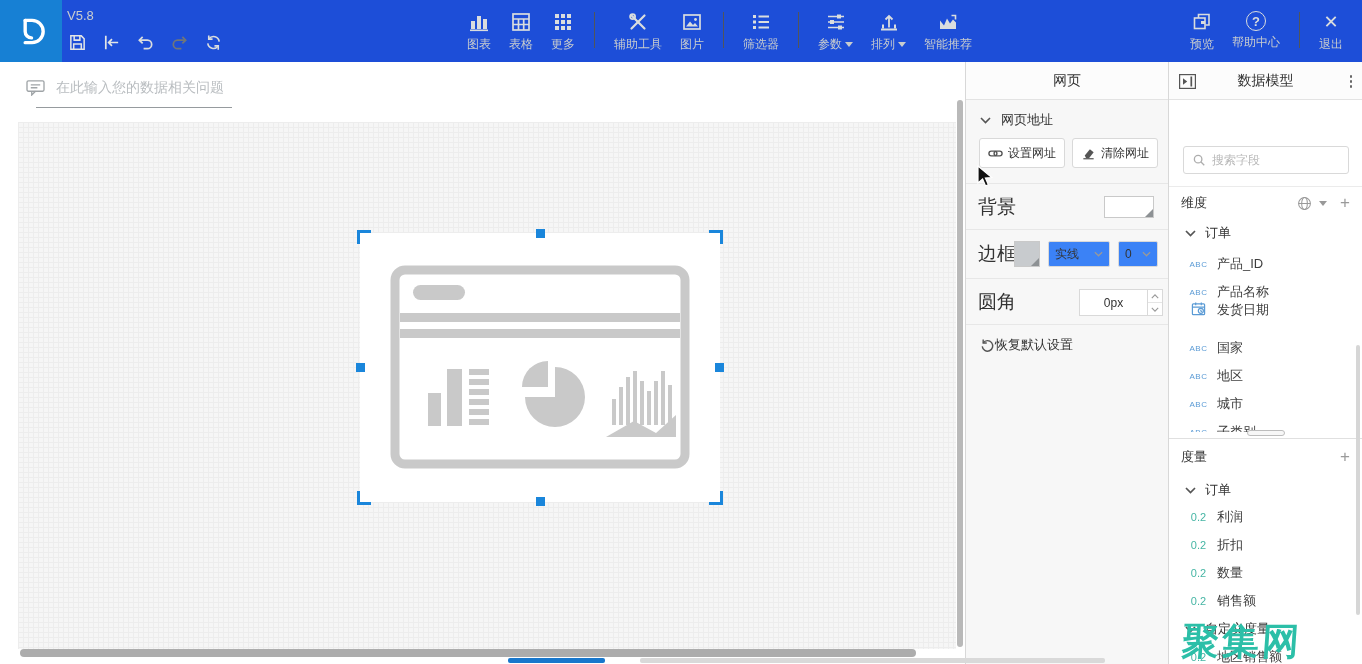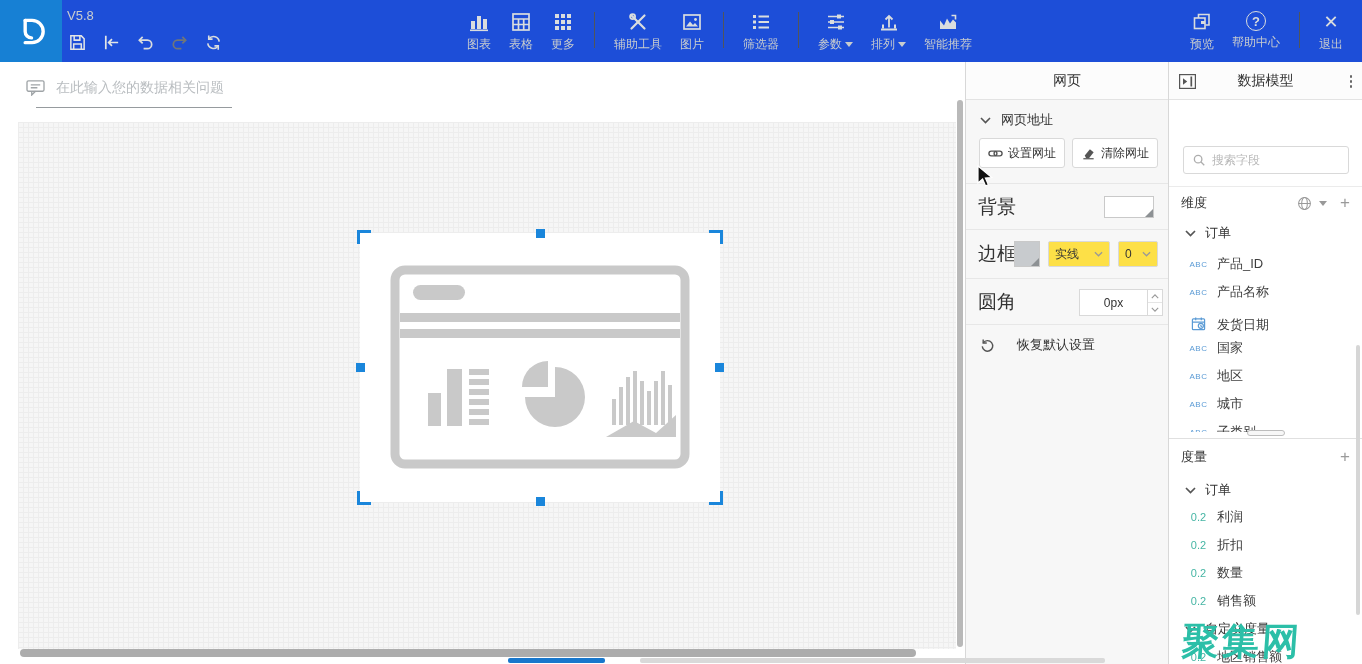--- a/index.html
+++ b/index.html
@@ -58,28 +58,28 @@
   .sec-head{position:absolute;left:14px;top:49px;display:flex;align-items:center;gap:10px;font-size:13px;color:#333;cursor:pointer}
   .btn{position:absolute;top:76px;height:30px;width:86px;background:#fff;border:1px solid #D9D9D9;border-radius:3px;display:flex;align-items:center;justify-content:center;gap:5px;font-size:12px;color:#333;cursor:pointer}
   .btn1{left:13px}.btn2{left:106px}
   .prow{position:absolute;left:0;width:100%;border-top:1px solid #E7E7E7}
   .r-bg{top:121px;height:46px}.r-border{top:167px;height:49px}.r-radius{top:216px;height:46px}.r-reset{top:262px;height:44px}
   .prow .lbl{position:absolute;left:12px;top:50%;transform:translateY(-50%);font-size:19px;color:#333}
   .swatch{position:absolute;border:1px solid #C9C9C9;background:#fff;cursor:pointer}
   .swatch::after{content:"";position:absolute;right:0;bottom:0;border-left:8px solid transparent;border-bottom:8px solid #8D9194}
   .sw-bg{right:14px;top:12px;width:50px;height:22px}
   .sw-border{left:48px;top:11px;width:26px;height:26px;background:#C8CBCE}
-  .sel{position:absolute;top:11px;height:26px;background:#fde047;border:1px solid #D9D9D9;border-radius:2px;display:flex;align-items:center;justify-content:space-between;padding:0 6px;font-size:12px;color:#333;cursor:pointer}
+  .sel{position:absolute;top:11px;height:26px;background:#3b82f6;border:1px solid #D9D9D9;border-radius:2px;display:flex;align-items:center;justify-content:space-between;padding:0 6px;font-size:12px;color:#333;cursor:pointer}
   .sel-style{left:82px;width:62px}.sel-width{left:152px;width:40px}
   .num-input{position:absolute;left:113px;top:10px;width:84px;height:27px;background:#fff;border:1px solid #D9D9D9;display:flex}
   .num-val{flex:1;display:flex;align-items:center;justify-content:center;font-size:12px;color:#333}
   .spin{width:15px;border-left:1px solid #D9D9D9;display:flex;flex-direction:column}
   .spin > div{flex:1;display:flex;align-items:center;justify-content:center;cursor:pointer}
   .spin > div:first-child{border-bottom:1px solid #E5E5E5}
-  .reset-inner{position:absolute;left:14px;top:11px;display:flex;align-items:center;gap:22px;font-size:13px;color:#333;cursor:pointer}
+  .reset-inner{position:absolute;left:14px;top:11px;display:flex;align-items:center;gap:0;font-size:13px;color:#333;cursor:pointer}
 
   
   .hd-collapse{position:absolute;left:10px;top:12px;cursor:pointer}
   .kebab{position:absolute;right:8px;top:11px;display:flex;flex-direction:column;gap:2.5px;padding:2px;cursor:pointer}
   .kebab i{width:2.5px;height:2.5px;background:#666;border-radius:50%}
   .sel-dataset{position:absolute;left:14px;top:46px;width:166px;height:30px;background:#fff;border:1px solid #D9D9D9;border-radius:3px;display:flex;align-items:center;justify-content:center;font-size:13px;color:#333;cursor:pointer}
   .sel-dataset .chev{position:absolute;right:9px;top:12px}
   .search{position:absolute;left:14px;top:84px;width:166px;height:28px;border:1px solid #D9D9D9;border-radius:3px;background:#fff;display:flex;align-items:center;padding:0 8px;gap:6px}
   .search input{border:none;outline:none;flex:1;font-size:12px;color:#444;min-width:0;background:transparent}
   .search input::placeholder{color:#B8B8B8}
@@ -438,21 +438,21 @@
         <span>订单</span>
       </div>
       <div class="fld" style="top:32px">
         <span class="fico abc">ABC</span>
         <span>产品_ID</span>
       </div>
       <div class="fld" style="top:60px">
         <span class="fico abc">ABC</span>
         <span>产品名称</span>
       </div>
-      <div class="fld" style="top:93px">
+      <div class="fld" style="top:78px">
         <span class="fico">
           <svg width="15" height="15" viewBox="0 0 16 16" fill="none" stroke="#5B9BD5" stroke-width="1.3">
               <rect x="1.5" y="3" width="13" height="11.5" rx="1"></rect>
               <path d="M1.5 6.5h13M5 1.5v3M11 1.5v3"></path>
               <circle cx="10.5" cy="10.5" r="2.7"></circle>
               <path d="M10.5 9.2v1.5l1.1.8"></path>
             </svg>
         </span>
         <span>发货日期</span>
       </div>

